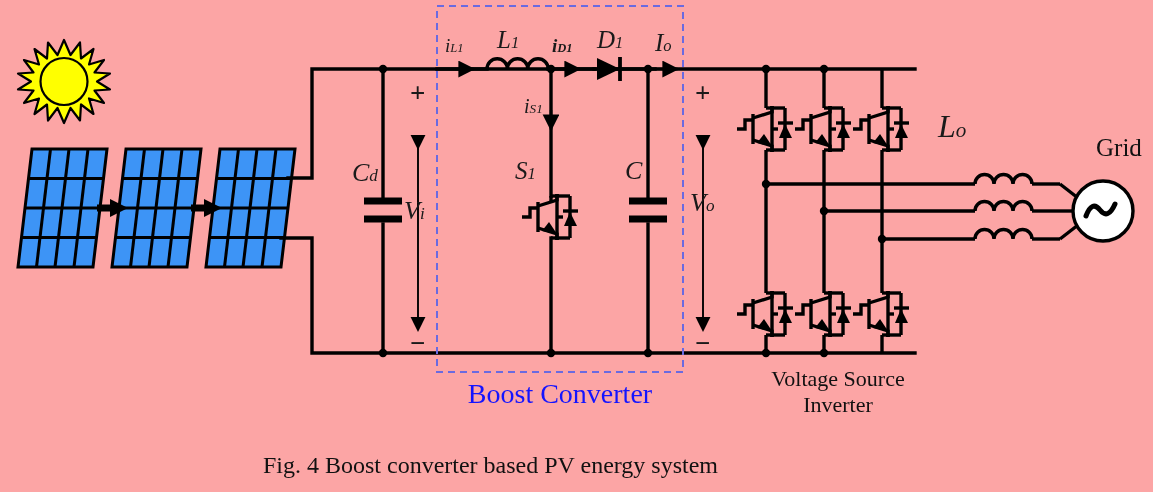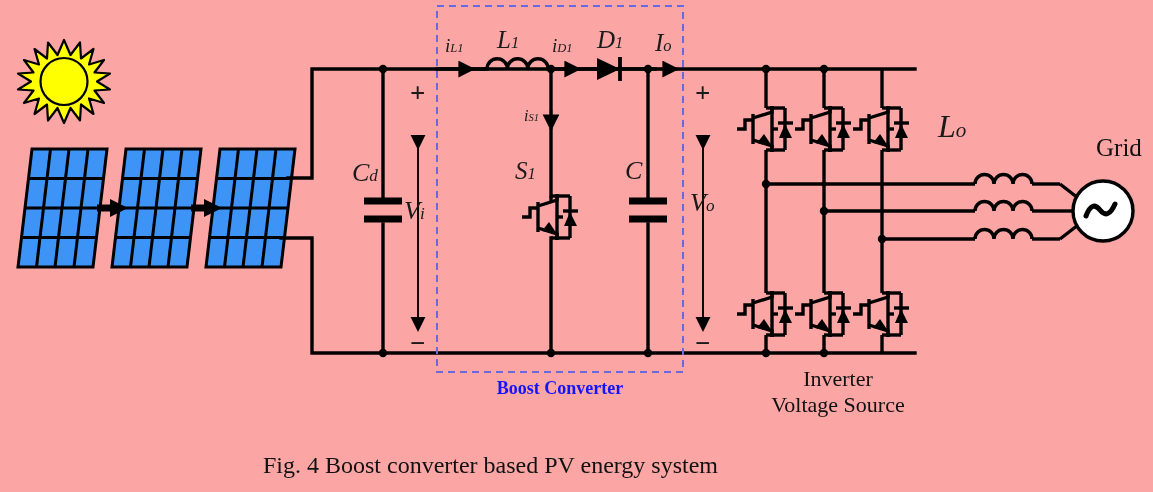--- a/index.html
+++ b/index.html
@@ -3,21 +3,21 @@
 <meta charset="utf-8">
 <style>
   html,body{margin:0;padding:0;background:#ffffff;}
   body{font-family:"Liberation Serif",serif;}
   #root{position:relative;width:1153px;height:492px;background:#fca5a5;overflow:hidden;}
   svg{display:block;}
   .lbl{position:absolute;font-family:"Liberation Serif",serif;color:#1a1a1a;white-space:nowrap;line-height:1;}
   .italic{font-style:italic;}
   .sub{font-size:0.66em;font-style:italic;}
   .caption{position:absolute;left:0;top:452px;width:981px;text-align:center;font-size:24px;color:#111;font-family:"Liberation Serif",serif;}
-  .boostlbl{position:absolute;left:437px;top:378px;width:246px;text-align:center;font-size:18px;font-weight:bold;color:#1414ff;font-family:"Liberation Serif",serif;}
+  .boostlbl{position:absolute;left:437px;top:378px;width:246px;text-align:center;font-size:28px;font-weight:normal;color:#1414ff;font-family:"Liberation Serif",serif;}
   .vsilbl{position:absolute;left:728px;top:366px;width:220px;text-align:center;font-size:22px;color:#111;line-height:1.18;font-family:"Liberation Serif",serif;}
   .gridlbl{position:absolute;left:1096px;top:134px;font-size:25px;color:#111;}
 </style>
 </head>
 <body>
 
 <div id="root">
 
   <svg width="1153" height="452" viewBox="0 0 1153 452">
     <defs>
@@ -301,30 +301,30 @@
 
     <rect x="437" y="6" width="246" height="366" fill="none" stroke="#6a6ae0" stroke-width="2" stroke-dasharray="7 5"></rect>
   </svg>
 
   <div class="lbl italic" style="left:445px;top:36px;font-size:19px;">
     <span>i</span><span class="sub">L1</span>
   </div>
   <div class="lbl italic" style="left:497px;top:27px;font-size:25px;">
     <span>L</span><span class="sub">1</span>
   </div>
-  <div class="lbl italic" style="left:552px;top:36px;font-size:19px;">
+  <div class="lbl italic" style="left:552px;top:36px;font-size:19px;font-weight:bold;">
     <span>i</span><span class="sub">D1</span>
   </div>
   <div class="lbl italic" style="left:597px;top:27px;font-size:25px;">
     <span>D</span><span class="sub">1</span>
   </div>
   <div class="lbl italic" style="left:655px;top:30px;font-size:25px;">
     <span>I</span><span class="sub">o</span>
   </div>
-  <div class="lbl italic" style="left:524px;top:108px;font-size:16px;">
+  <div class="lbl italic" style="left:524px;top:96px;font-size:20px;">
     <span>i</span><span class="sub">S1</span>
   </div>
   <div class="lbl italic" style="left:515px;top:158px;font-size:25px;">
     <span>S</span><span class="sub">1</span>
   </div>
   <div class="lbl italic" style="left:352px;top:160px;font-size:26px;">
     <span>C</span><span class="sub">d</span>
   </div>
   <div class="lbl italic" style="left:625px;top:158px;font-size:26px;">
     <span>C</span>
@@ -341,18 +341,18 @@
   <div class="lbl" style="left:695px;top:330px;font-size:27px;font-weight:bold;">−</div>
   <div class="lbl italic" style="left:938px;top:110px;font-size:32px;">
     <span>L</span><span class="sub">o</span>
   </div>
 
   <div class="gridlbl">Grid</div>
 
   <div class="boostlbl">Boost Converter</div>
 
   <div class="vsilbl">
+    <div>Voltage Source</div>
     <div>Inverter</div>
-    <div>Voltage Source</div>
   </div>
 
   <div class="caption">Fig. 4 Boost converter based PV energy system</div>
 </div>
 
 </body></html>

